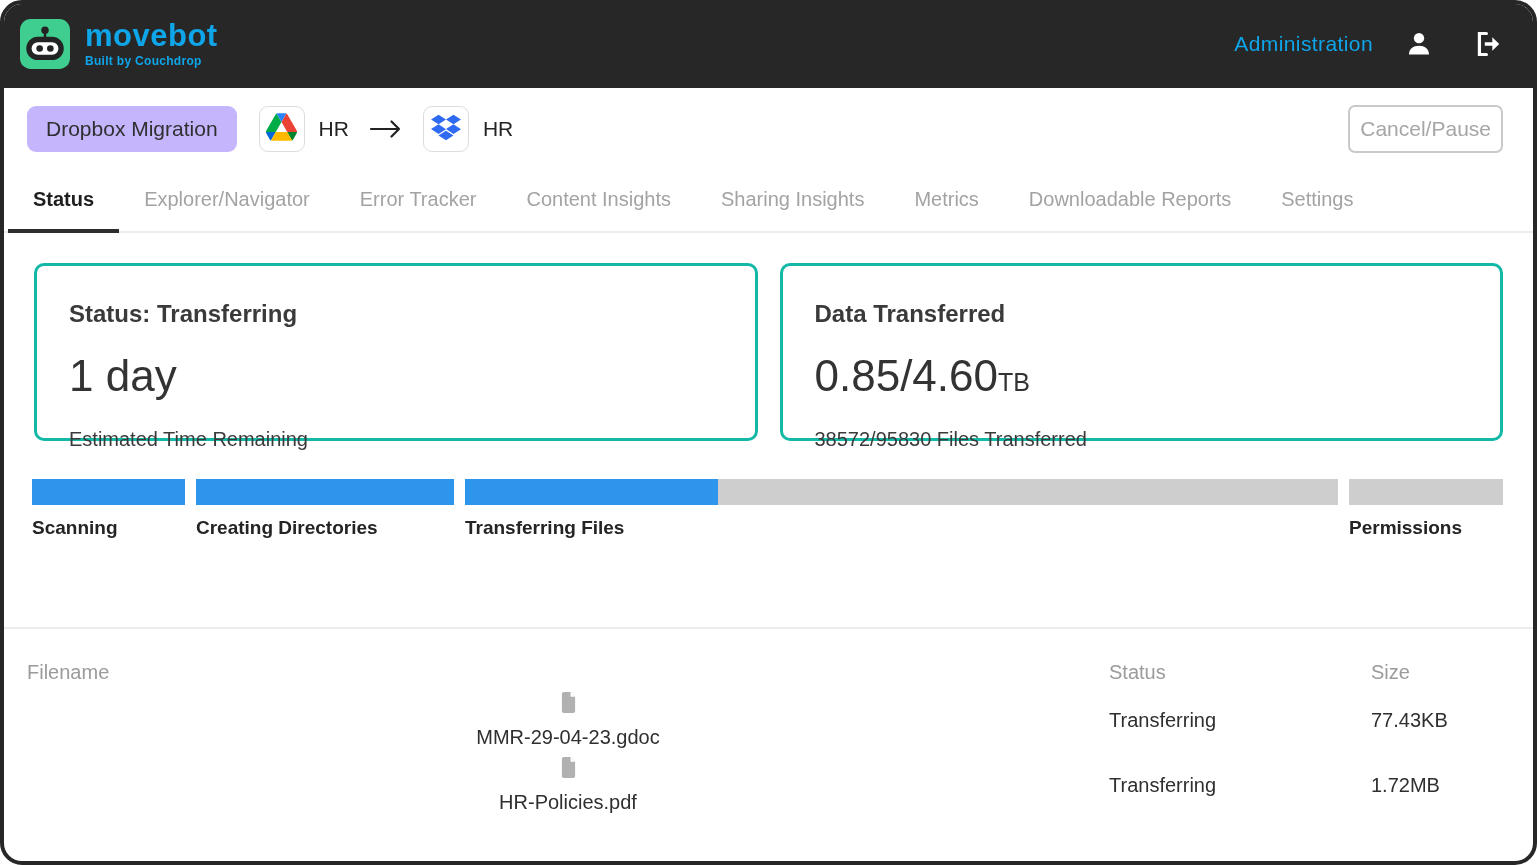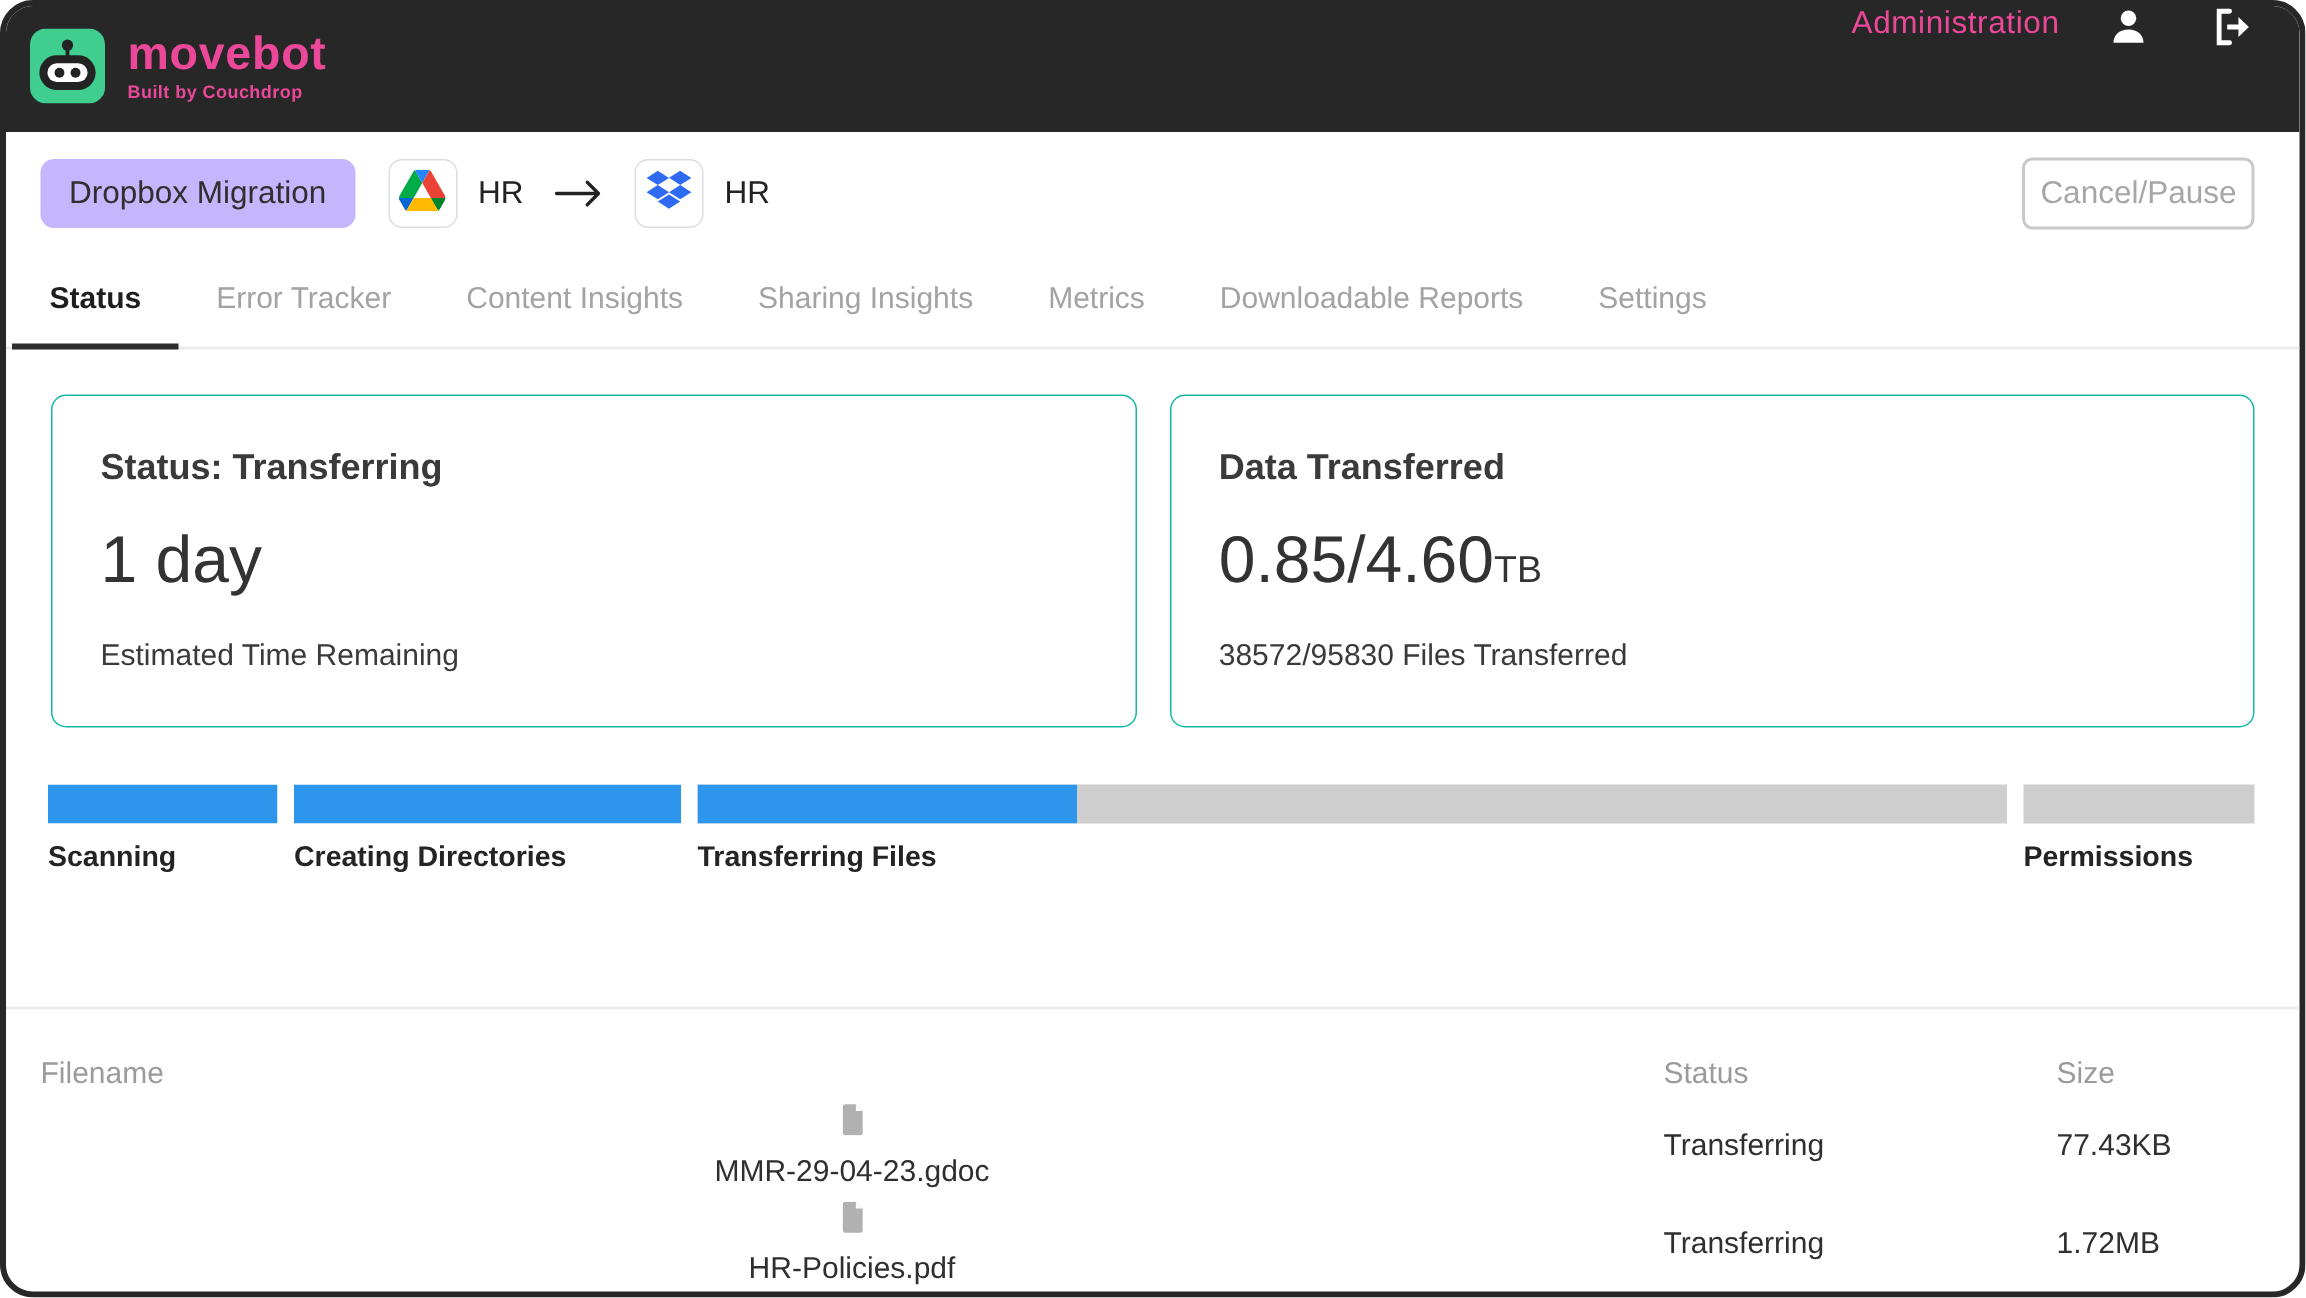--- a/index.html
+++ b/index.html
@@ -13,21 +13,21 @@
     width:1537px; height:865px;
     border:4px solid #272727;
     border-radius:22px;
     overflow:hidden;
     background:#fff;
     display:flex; flex-direction:column;
   }
   
   .topbar {
     background:#272727; height:84px; flex:0 0 84px;
-    display:flex; padding:0 30px 4px 16px; color:#ec4899;
+    display:flex; align-items:center; padding:0 30px 4px 16px; color:#0ea5e9;
   }
   .brand { display:flex; align-items:center; cursor:pointer; }
   .logo-box { width:50px; height:50px; margin-right:15px; }
   .brand-text .brand-name { font-size:31px; font-weight:700; letter-spacing:.5px; line-height:1; }
   .brand-text .brand-tagline { font-size:12px; font-weight:700; letter-spacing:.3px; margin-top:3px; }
   .topbar-spacer { flex:1; }
   .admin-link { font-size:21px; letter-spacing:.4px; margin-right:32px; cursor:pointer; }
   .topbar-icon { display:inline-flex; cursor:pointer; }
   .topbar-icon + .topbar-icon { margin-left:40px; }
   
@@ -57,22 +57,22 @@
     margin-top:4px; flex:0 0 auto;
   }
   .tab {
     padding:14px 25px 18px; font-size:20px; color:#a3a3a3; cursor:pointer;
     border-bottom:4px solid transparent; margin-bottom:-2px; white-space:nowrap;
   }
   .tab.active { color:#1e1e1e; font-weight:700; border-bottom-color:#2e2e2e; }
   
   .cards { display:flex; gap:22px; padding:30px 30px 0; }
   .card {
-    flex:1; border:1px solid #14b8a6; border-radius:10px;
-    padding:34px 32px; height:222px; background:#fff;
+    flex:1; border:3px solid #14b8a6; border-radius:10px;
+    padding:34px 32px; height:178px; background:#fff;
   }
   .card-title { font-size:24px; font-weight:700; color:#3a3a3a; }
   .card-value { font-size:44px; color:#333; margin-top:24px; line-height:1.1; }
   .card-unit { font-size:25px; }
   .card-subtitle { font-size:20px; color:#3a3a3a; margin-top:28px; }
   
   .phases { display:flex; gap:11px; padding:38px 30px 0 28px; }
   .phase-scanning { flex:0 0 153px; }
   .phase-creating { flex:0 0 258px; }
   .phase-transferring { flex:1; }
@@ -159,20 +159,21 @@
           </svg>
         </span>
       </span>
       <span class="route-label">HR</span>
     </div>
     <button class="cancel-btn">Cancel/Pause</button>
   </div>
 
   <div class="tabs">
     <span class="tab active">Status</span>
+    <span class="tab">Explorer/Navigator</span>
     <span class="tab">Error Tracker</span>
     <span class="tab">Content Insights</span>
     <span class="tab">Sharing Insights</span>
     <span class="tab">Metrics</span>
     <span class="tab">Downloadable Reports</span>
     <span class="tab">Settings</span>
   </div>
 
   <div class="cards">
     <div class="card">

